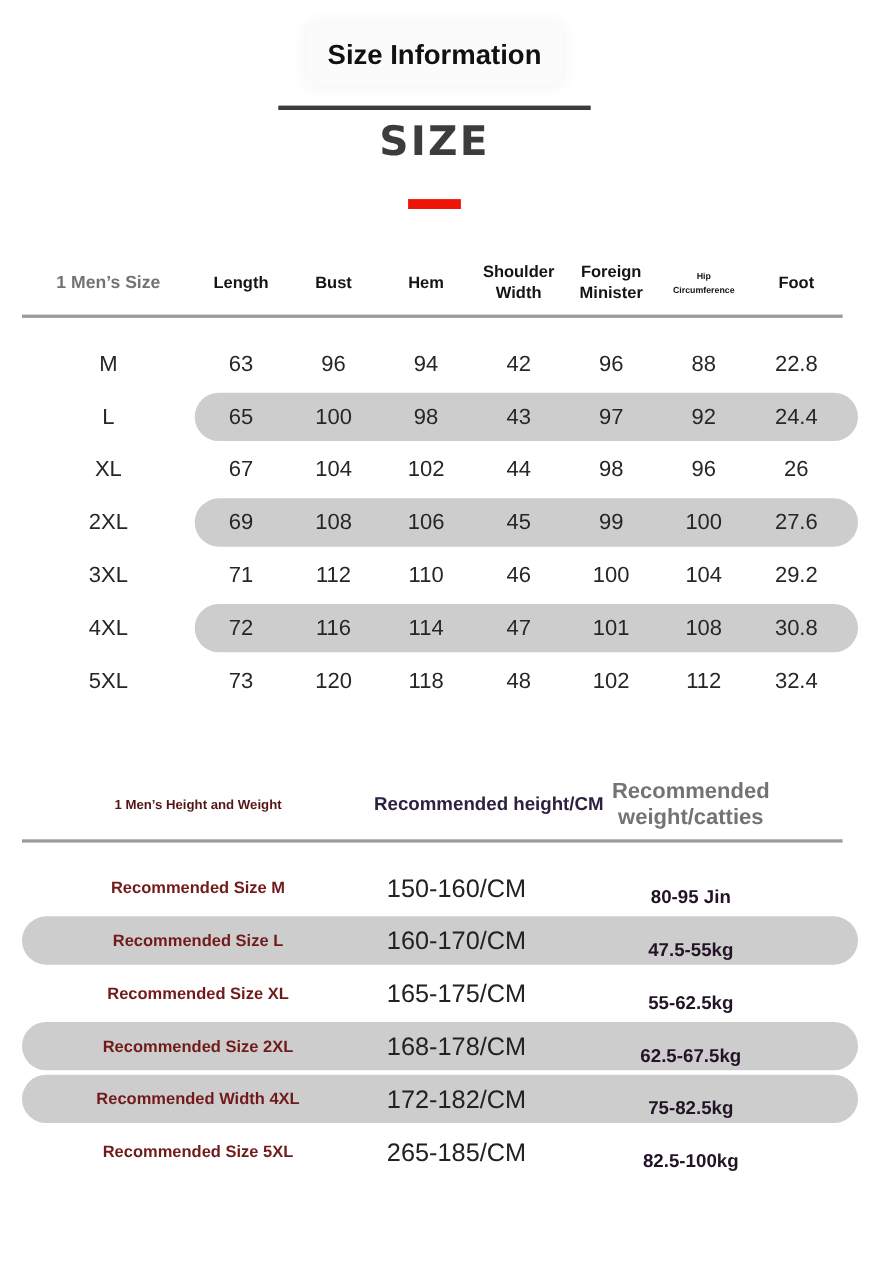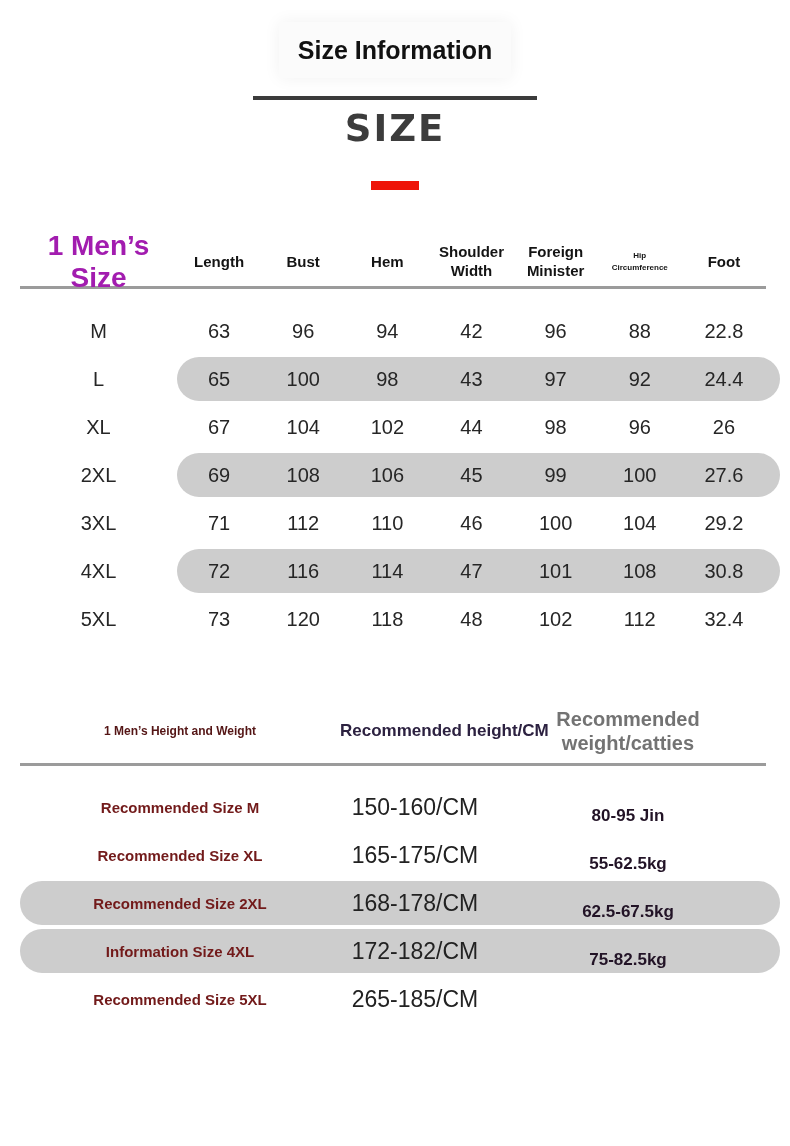--- a/index.html
+++ b/index.html
@@ -17,21 +17,21 @@
                 font-family:"DejaVu Sans",sans-serif;}
   .red-bar{width:48px;height:9px;background:#ee1408;margin:34px auto 0;}
 
   
   .tbl{margin:0 24px 0 20px;}
   .rule{height:3px;background:#9b9b9b;}
 
   
   .st-header{display:grid;grid-template-columns:157px repeat(7,1fr);
              align-items:center;height:56px;margin-top:40px;}
-  .st-title{font-size:28px;font-weight:700;color:#a21caf;text-align:center;}
+  .st-title{font-size:16px;font-weight:700;color:#737373;text-align:center;}
   .st-col{font-size:15px;font-weight:700;color:#141414;text-align:center;line-height:1.25;padding:0 2px;}
   .st-col.hip{font-size:8px;line-height:1.45;}
   .st-col.hip span{display:inline-block;width:58px;text-align:center;}
   .st-rows{margin-top:18px;}
   .st-row{position:relative;display:grid;grid-template-columns:157px repeat(7,1fr);
           align-items:center;height:48px;}
   .st-row .pill{display:none;position:absolute;left:157px;right:-14px;top:2px;bottom:2px;
                 border-radius:22px;background:#cdcdcd;}
   .st-row.striped .pill{display:block;}
   .st-size,.st-val{position:relative;text-align:center;font-size:20px;font-weight:400;color:#262626;}
@@ -158,37 +158,44 @@
       <div class="hw-col-height">Recommended height/CM</div>
       <div class="hw-col-weight"><span>Recommended weight/catties</span></div>
     </div>
     <div class="rule"></div>
     <div class="hw-rows">
         <div class="hw-row">
           <div class="hw-label">Recommended Size M</div>
           <div class="hw-height">150-160/CM</div>
           <div class="hw-weight">80-95 Jin</div>
         </div>
+        <div class="hw-row striped">
+          <div class="pill"></div>
+          <div class="hw-label">Recommended Size L</div>
+          <div class="hw-height">160-170/CM</div>
+          <div class="hw-weight">47.5-55kg</div>
+        </div>
         <div class="hw-row">
           <div class="hw-label">Recommended Size XL</div>
           <div class="hw-height">165-175/CM</div>
           <div class="hw-weight">55-62.5kg</div>
         </div>
         <div class="hw-row striped">
           <div class="pill"></div>
           <div class="hw-label">Recommended Size 2XL</div>
           <div class="hw-height">168-178/CM</div>
           <div class="hw-weight">62.5-67.5kg</div>
         </div>
         <div class="hw-row striped">
           <div class="pill"></div>
-          <div class="hw-label">Information Size 4XL</div>
+          <div class="hw-label">Recommended Width 4XL</div>
           <div class="hw-height">172-182/CM</div>
           <div class="hw-weight">75-82.5kg</div>
         </div>
         <div class="hw-row">
           <div class="hw-label">Recommended Size 5XL</div>
           <div class="hw-height">265-185/CM</div>
+          <div class="hw-weight">82.5-100kg</div>
         </div>
       </div>
   </div>
 
 </div>
 
 </body></html>

